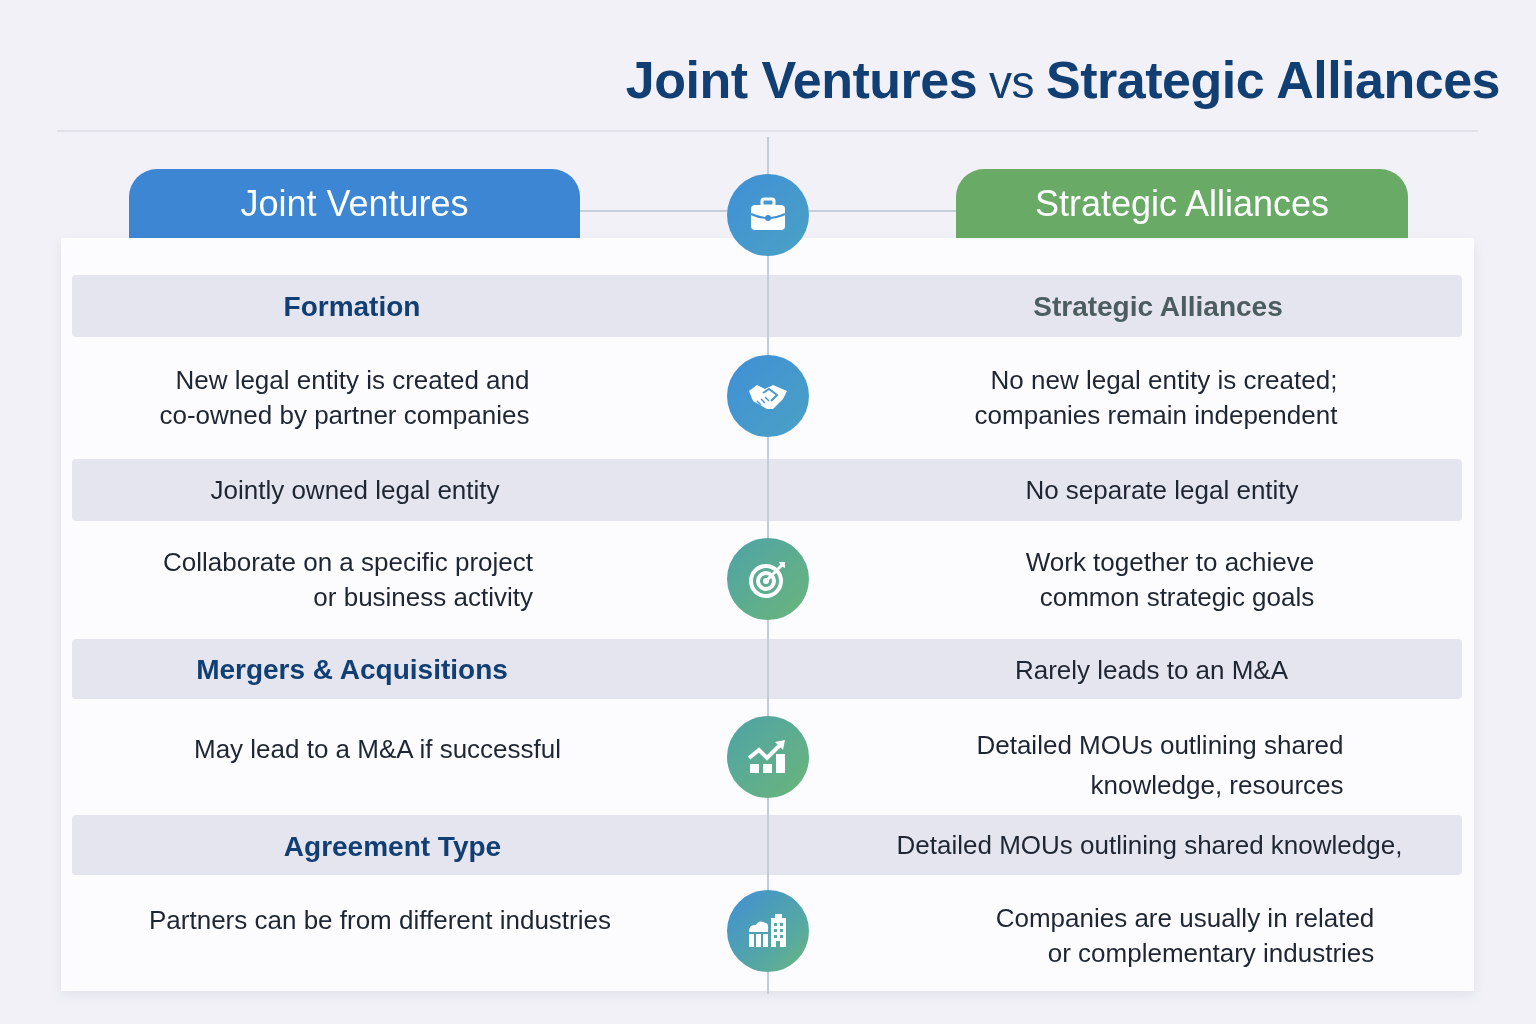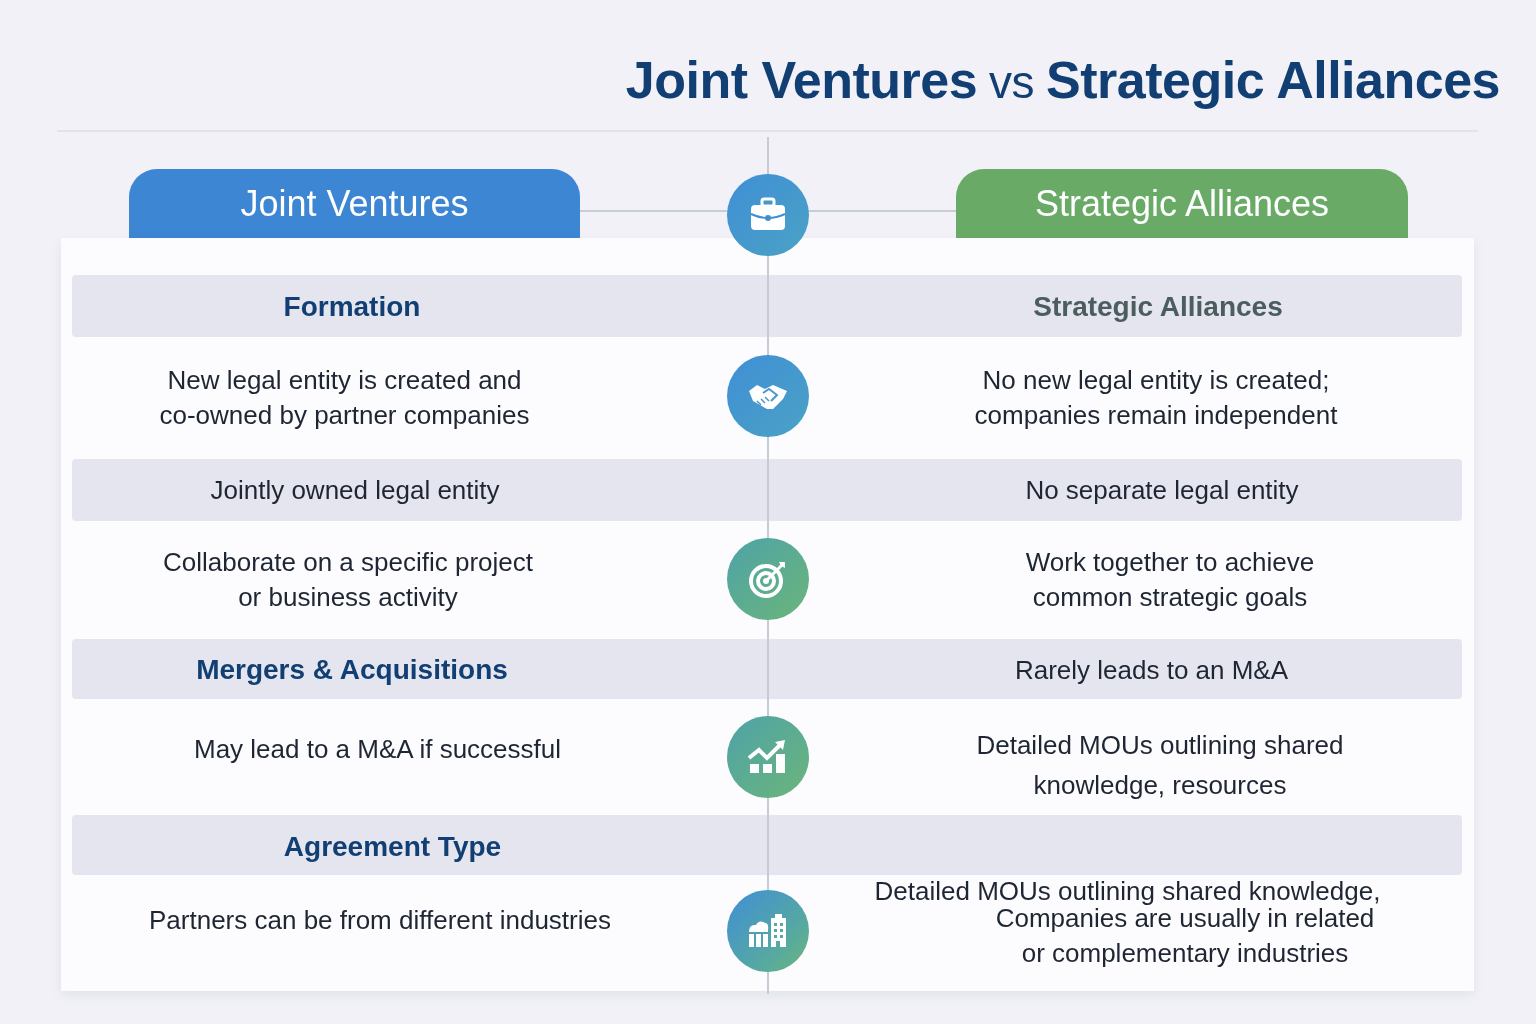--- a/index.html
+++ b/index.html
@@ -48,21 +48,21 @@
       background: #fcfcfe;
       box-shadow: 0 4px 10px rgba(120,125,150,0.12);
     }
 
     .band {
       position: absolute; left: 72px; width: 1390px;
       background: #e4e5ee; border-radius: 4px;
     }
 
     .cell {
-      position: absolute; text-align: center;
+      position: absolute; text-align: right;
       font-size: 26px; line-height: 35px; color: #1f2633;
       display: flex; align-items: center; justify-content: center;
     }
     .cell.left { left: 72px; width: 560px; }
     .cell.right { left: 880px; width: 560px; }
     .cell.head { font-weight: bold; color: #123f73; font-size: 28px; }
     .cell.head.gray { color: #4b5d5e; }
 
     .icon-circle {
       position: absolute; left: 727px; width: 82px; height: 82px;
@@ -146,21 +146,21 @@
     <span>May lead to a M&amp;A if successful</span>
   </div>
   <div class="cell right" style="top:730px;height:70px;width:560px;white-space:pre-line;line-height:40px;">
     <span>Detailed MOUs outlining shared
 knowledge, resources</span>
   </div>
 
   <div class="cell left head" style="top:820px;height:53px;width:596px;padding-left:45px;">
     <span>Agreement Type</span>
   </div>
-  <div class="cell right" style="top:815px;height:60px;left:830px;width:595px;margin-top:46px;">
+  <div class="cell right" style="top:815px;height:60px;left:852px;width:595px;">
     <span>Detailed MOUs outlining shared knowledge,</span>
   </div>
 
   <div class="cell left" style="top:897px;height:46px;width:616px;">
     <span>Partners can be from different industries</span>
   </div>
   <div class="cell right" style="top:900px;height:72px;width:610px;white-space:pre-line;">
     <span>Companies are usually in related
 or complementary industries</span>
   </div>

